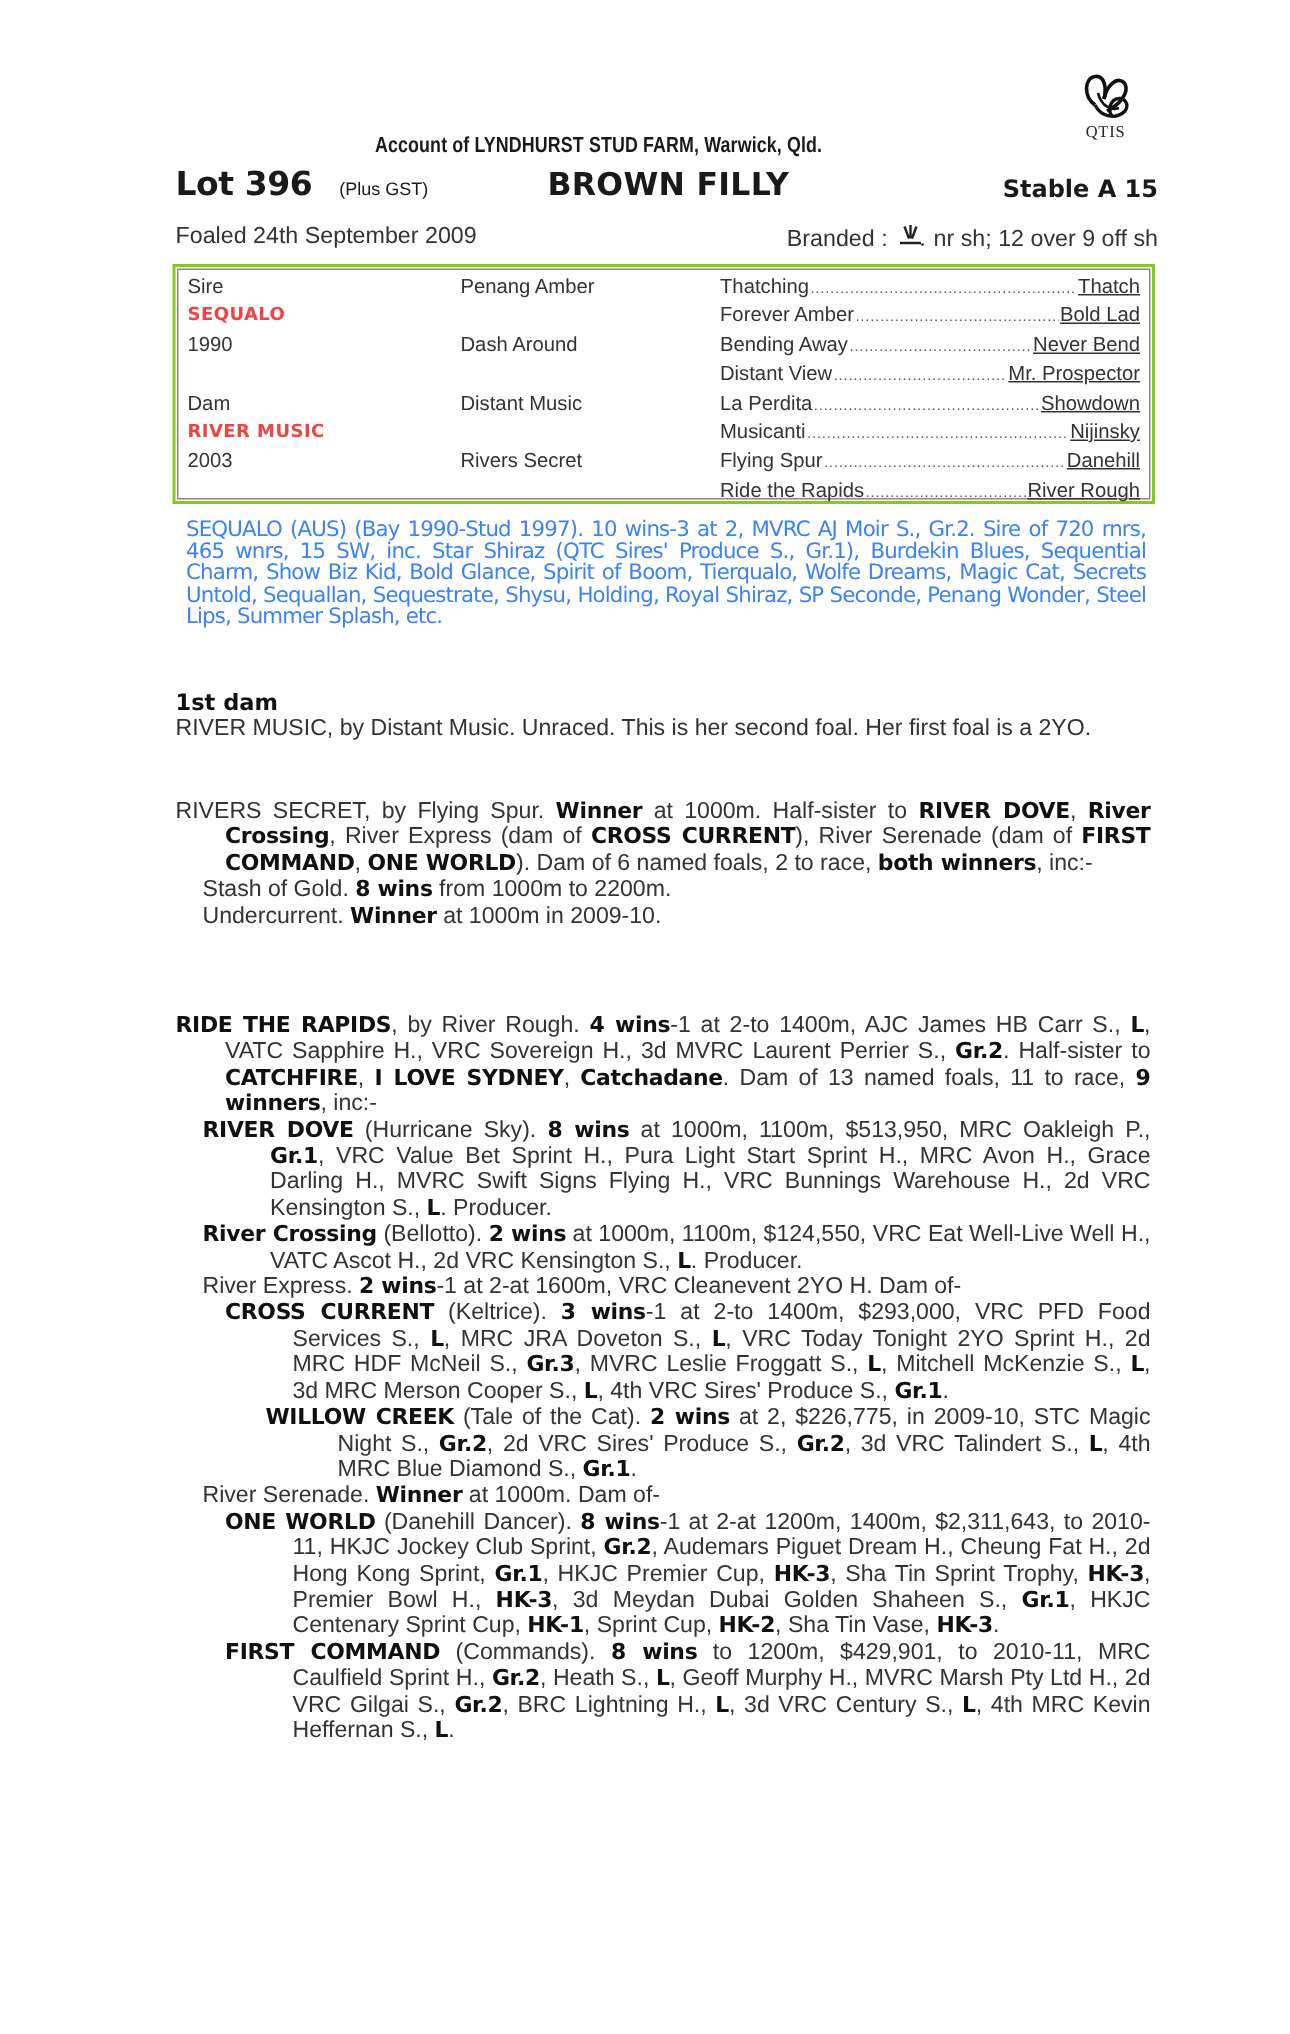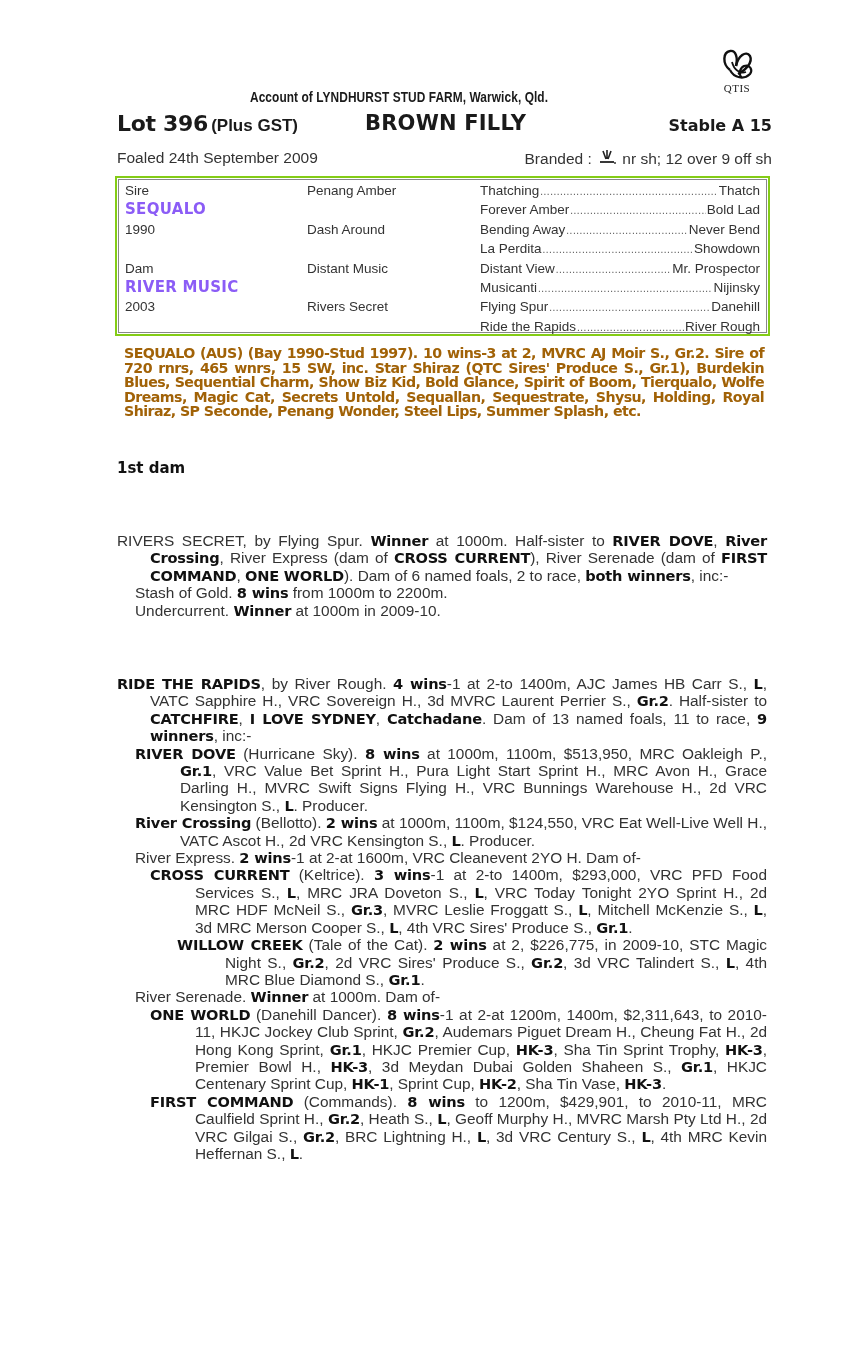--- a/index.html
+++ b/index.html
@@ -9,44 +9,44 @@
 
   .logo { position:absolute; left:598px; top:0; width:44px; text-align:center; }
   .logo svg { display:block; margin:0 auto; }
   .logo .qtis { font-family:"Liberation Serif", serif; font-size:11px; letter-spacing:0.5px; margin-top:-2px; color:#222; }
 
   .account { position:absolute; left:133px; top:41px; font-size:14.5px; font-weight:bold;
              transform:scaleX(0.82); transform-origin:left; letter-spacing:0.1px; white-space:nowrap; }
 
   .row-lot { position:absolute; left:0; top:63px; width:655px; height:28px; }
   .lot { position:absolute; left:0; top:0; font-family:"DejaVu Sans", sans-serif; font-weight:bold; font-size:22px; letter-spacing:-0.3px; }
-  .lot .gst { font-family:"Liberation Sans", sans-serif; font-weight:bold; font-size:17px; letter-spacing:0; margin-left:3px; }
+  .lot .gst { font-family:"Liberation Sans", sans-serif; font-weight:normal; font-size:12px; letter-spacing:0; margin-left:18px; }
   .sex { position:absolute; left:227px; top:0; font-family:"DejaVu Sans", sans-serif; font-weight:bold; font-size:21px; letter-spacing:0.2px;margin-left:21px; }
   .stable { position:absolute; right:0; top:5px; font-family:"DejaVu Sans", sans-serif; font-weight:bold; font-size:16px; }
 
   .row-foaled { position:absolute; left:0; top:101px; width:655px; font-size:15.5px; color:#333; }
   .foaled { position:absolute; left:0; top:0; }
   .branded { position:absolute; right:0; top:0; white-space:nowrap; }
   .brand-mark { display:inline-block; vertical-align:-1px; margin:0 2px; }
 
   .pedigree { position:absolute; left:-2px; top:128px; width:655px; height:160px;
               border:2px solid #84cc16; box-shadow: inset 0 0 0 1px #fff, inset 0 0 0 2px #888; box-sizing:border-box; }
   .ped-col1 { position:absolute; left:8px; top:3px; width:180px; }
   .ped-col2 { position:absolute; left:190px; top:3px; width:160px; }
   .ped-col3 { position:absolute; left:363px; top:3px; width:280px; }
   .ped-line { height:19.4px; line-height:19.4px; font-size:13.5px; color:#333; white-space:nowrap; }
-  .ped-name { font-family:"DejaVu Sans", sans-serif; font-weight:bold; font-size:15px; color:#8b5cf6; letter-spacing:0.3px; }
+  .ped-name { font-family:"DejaVu Sans", sans-serif; font-weight:bold; font-size:12px; color:#ef4444; letter-spacing:0.3px; }
   .gd { display:flex; align-items:baseline; }
   .gd .l { white-space:nowrap; }
   .gd .dots { flex:1; overflow:hidden; white-space:nowrap; letter-spacing:0.5px; font-size:10px; color:#555; margin:0 1px; }
   .gd .dots::before { content:"........................................................................................................................................"; }
-  .gd .r { white-space:nowrap; }
+  .gd .r { white-space:nowrap;text-decoration:underline; }
 
-  .sire-summary { position:absolute; left:7px; top:298px; width:640px; font-size:14.2px; font-weight:bold; line-height:14.6px;
-                  text-align:justify; font-family:"DejaVu Sans", sans-serif; letter-spacing:-0.55px; color:#a16207; }
+  .sire-summary { position:absolute; left:7px; top:298px; width:640px; font-size:14.2px; font-weight:normal; line-height:14.6px;
+                  text-align:justify; font-family:"DejaVu Sans", sans-serif; letter-spacing:-0.55px; color:#3b82f6; }
 
   .section { position:absolute; left:0; width:650px; font-size:15.4px; line-height:17.4px; color:#333; text-align:justify; }
   .section h3 { margin:0; font-family:"DejaVu Sans", sans-serif; font-weight:bold; font-size:15px; color:#111; line-height:17px; }
   .section p { margin:0; }
   .b { font-family:"DejaVu Sans", sans-serif; font-weight:bold; color:#111; font-size:14.6px; letter-spacing:-0.2px; }
   .i0 { padding-left:33px; text-indent:-33px; }
   .i1 { padding-left:63px; text-indent:-45px; }
   .i2 { padding-left:78px; text-indent:-45px; }
   .i3b { padding-left:108px; text-indent:-45px; }
   .i1s { padding-left:18px; }
@@ -117,28 +117,28 @@
           <span class="l">Forever Amber</span>
           <span class="dots"></span>
           <span class="r">Bold Lad</span>
         </div>
       <div class="ped-line gd">
           <span class="l">Bending Away</span>
           <span class="dots"></span>
           <span class="r">Never Bend</span>
         </div>
       <div class="ped-line gd">
+          <span class="l">Distant View</span>
+          <span class="dots"></span>
+          <span class="r">Mr. Prospector</span>
+        </div>
+      <div class="ped-line gd">
           <span class="l">La Perdita</span>
           <span class="dots"></span>
           <span class="r">Showdown</span>
-        </div>
-      <div class="ped-line gd">
-          <span class="l">Distant View</span>
-          <span class="dots"></span>
-          <span class="r">Mr. Prospector</span>
         </div>
       <div class="ped-line gd">
           <span class="l">Musicanti</span>
           <span class="dots"></span>
           <span class="r">Nijinsky</span>
         </div>
       <div class="ped-line gd">
           <span class="l">Flying Spur</span>
           <span class="dots"></span>
           <span class="r">Danehill</span>
@@ -148,20 +148,21 @@
           <span class="dots"></span>
           <span class="r">River Rough</span>
         </div>
     </div>
   </div>
 
   <div class="sire-summary">SEQUALO (AUS) (Bay 1990-Stud 1997). 10 wins-3 at 2, MVRC AJ Moir S., Gr.2. Sire of 720 rnrs, 465 wnrs, 15 SW, inc. Star Shiraz (QTC Sires' Produce S., Gr.1), Burdekin Blues, Sequential Charm, Show Biz Kid, Bold Glance, Spirit of Boom, Tierqualo, Wolfe Dreams, Magic Cat, Secrets Untold, Sequallan, Sequestrate, Shysu, Holding, Royal Shiraz, SP Seconde, Penang Wonder, Steel Lips, Summer Splash, etc.</div>
 
   <div class="section" style="top:412px;">
     <h3>1st dam</h3>
+    <p class="i0">RIVER MUSIC, by Distant Music. Unraced. This is her second foal. Her first foal is a 2YO.</p>
   </div>
 
   <div class="section" style="top:484px;">
     <p class="i0"><span>RIVERS SECRET, by Flying Spur. </span><span class="b">Winner</span><span> at 1000m. Half-sister to </span><span class="b">RIVER DOVE</span><span>, </span><span class="b">River Crossing</span><span>, River Express (dam of </span><span class="b">CROSS CURRENT</span><span>), River Serenade (dam of </span><span class="b">FIRST COMMAND</span><span>, </span><span class="b">ONE WORLD</span><span>). Dam of 6 named foals, 2 to race, </span><span class="b">both winners</span><span>, inc:-</span></p>
     <p class="i1s"><span>Stash of Gold. </span><span class="b">8 wins</span><span> from 1000m to 2200m.</span></p>
     <p class="i1s"><span>Undercurrent. </span><span class="b">Winner</span><span> at 1000m in 2009-10.</span></p>
   </div>
 
   <div class="section" style="top:627px;">
     <p class="i0"><span class="b">RIDE THE RAPIDS</span><span>, by River Rough. </span><span class="b">4 wins</span><span>-1 at 2-to 1400m, AJC James HB Carr S., </span><span class="b">L</span><span>, VATC Sapphire H., VRC Sovereign H., 3d MVRC Laurent Perrier S., </span><span class="b">Gr.2</span><span>. Half-sister to </span><span class="b">CATCHFIRE</span><span>, </span><span class="b">I LOVE SYDNEY</span><span>, </span><span class="b">Catchadane</span><span>. Dam of 13 named foals, 11 to race, </span><span class="b">9 winners</span><span>, inc:-</span></p>

